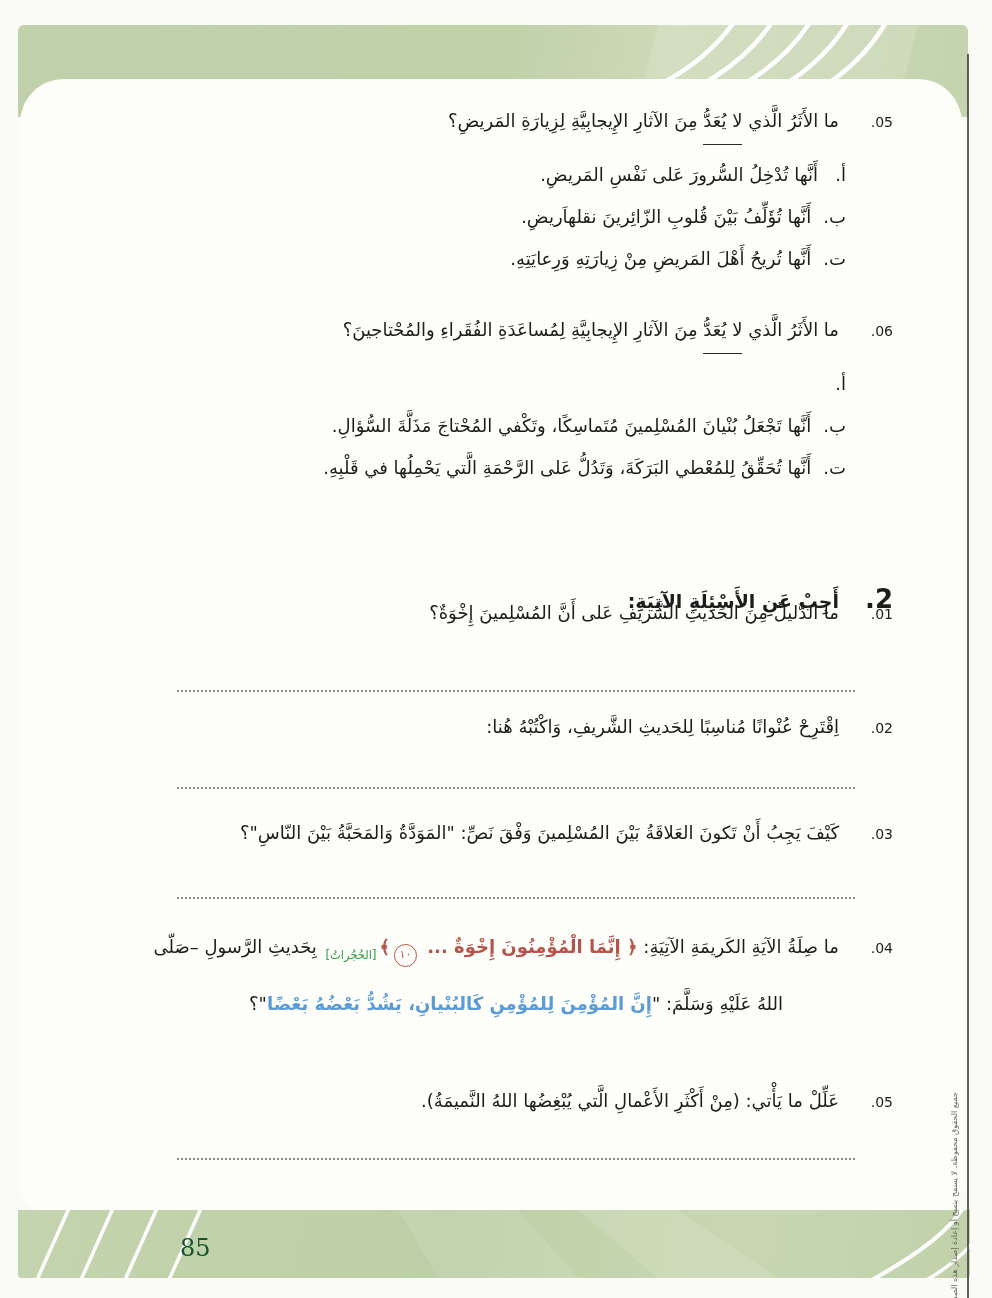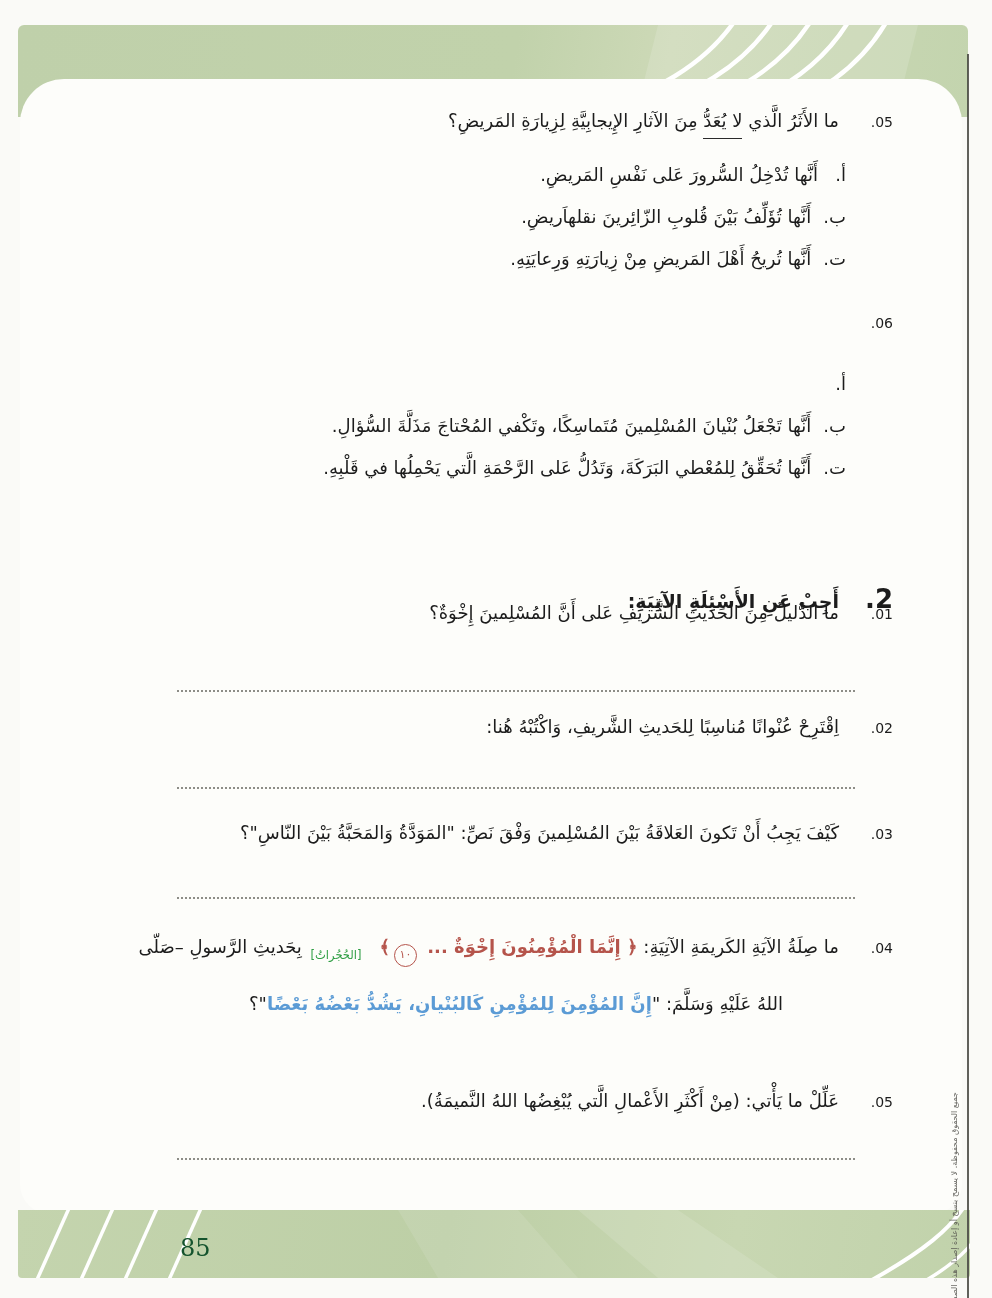--- a/index.html
+++ b/index.html
@@ -36,36 +36,36 @@
     transform:rotate(-90deg); transform-origin:right top;
     direction:rtl; text-align:center;
     font-size:8px; letter-spacing:.4px; color:#55544f; opacity:.9; z-index:3;
     white-space:nowrap;
   }
   
   .content { position:absolute; inset:0; z-index:3; direction:rtl; }
   .qrow { position:absolute; right:99px; left:100px; display:flex; gap:14px; align-items:baseline; }
   .qnum { flex:0 0 auto; min-width:40px; font-size:14px; }
   .qtext { font-size:18px; line-height:30px; }
-  .underlined { border-bottom:1.6px solid #2a2a2a; padding-bottom:7px; }
+  .underlined { border-bottom:1.6px solid #2a2a2a; padding-bottom:13px; }
   .options { position:absolute; right:146px; left:105px; }
   .opt { display:flex; gap:12px; align-items:baseline; margin-bottom:13px; font-size:18px; line-height:29px; }
   .opt-letter { flex:0 0 auto; min-width:16px; }
   .sec-num { flex:0 0 auto; min-width:40px; font-size:26px; font-weight:700; }
   .sec-title { font-size:19px; font-weight:600; line-height:32px;margin-top:40px; }
   .answer-line { position:absolute; right:137px; left:177px; height:0; border-bottom:2px dotted #8d8d87; }
   
   .q4-line1 { white-space:nowrap; }
   .verse { color:#b5544b; font-weight:600; }
   .ayah-badge {
     display:inline-flex; align-items:center; justify-content:center;
     width:21px; height:21px; border:1.3px solid #b5544b; border-radius:50%;
     color:#b5544b; font-size:11px; margin:8px 4px; vertical-align:-5px; font-weight:400;
   }
-  .surah-ref { color:#2f9e44; font-size:11.5px; position:relative; top:6px; margin-left:3px; margin-right:18px; }
+  .surah-ref { color:#2f9e44; font-size:11.5px; position:relative; top:6px; margin-left:3px; margin-right:3px; }
   .q4-line2 { padding-right:56px; margin-top:14px; font-size:18px; line-height:30px; }
   .hadith { color:#5b9bd5; font-weight:700; }
   .page-num {
     position:absolute; left:180px; top:1234px; z-index:4;
     font-family:"DejaVu Serif", serif; font-size:24px; color:#14532d;
   }
 </style>
 </head>
 <body>
 
@@ -119,20 +119,21 @@
         <span>أَنَّها تُؤَلِّفُ بَيْنَ قُلوبِ الزّائِرينَ نقلهاَريضِ.</span>
       </div>
       <div class="opt">
         <span class="opt-letter">ت.</span>
         <span>أَنَّها تُريحُ أَهْلَ المَريضِ مِنْ زِيارَتِهِ وَرِعايَتِهِ.</span>
       </div>
     </div>
 
     <div class="qrow" style="top:315px">
       <span class="qnum">06.</span>
+      <span class="qtext"><span>ما الأَثَرُ الَّذي </span><span class="underlined">لا يُعَدُّ</span><span> مِنَ الآثارِ الإِيجابِيَّةِ لِمُساعَدَةِ الفُقَراءِ والمُحْتاجينَ؟</span></span>
     </div>
     <div class="options" style="top:369px">
       <div class="opt">
         <span class="opt-letter">أ.</span>
       </div>
       <div class="opt">
         <span class="opt-letter">ب.</span>
         <span>أَنَّها تَجْعَلُ بُنْيانَ المُسْلِمينَ مُتَماسِكًا، وتَكْفي المُحْتاجَ مَذَلَّةَ السُّؤالِ.</span>
       </div>
       <div class="opt">

